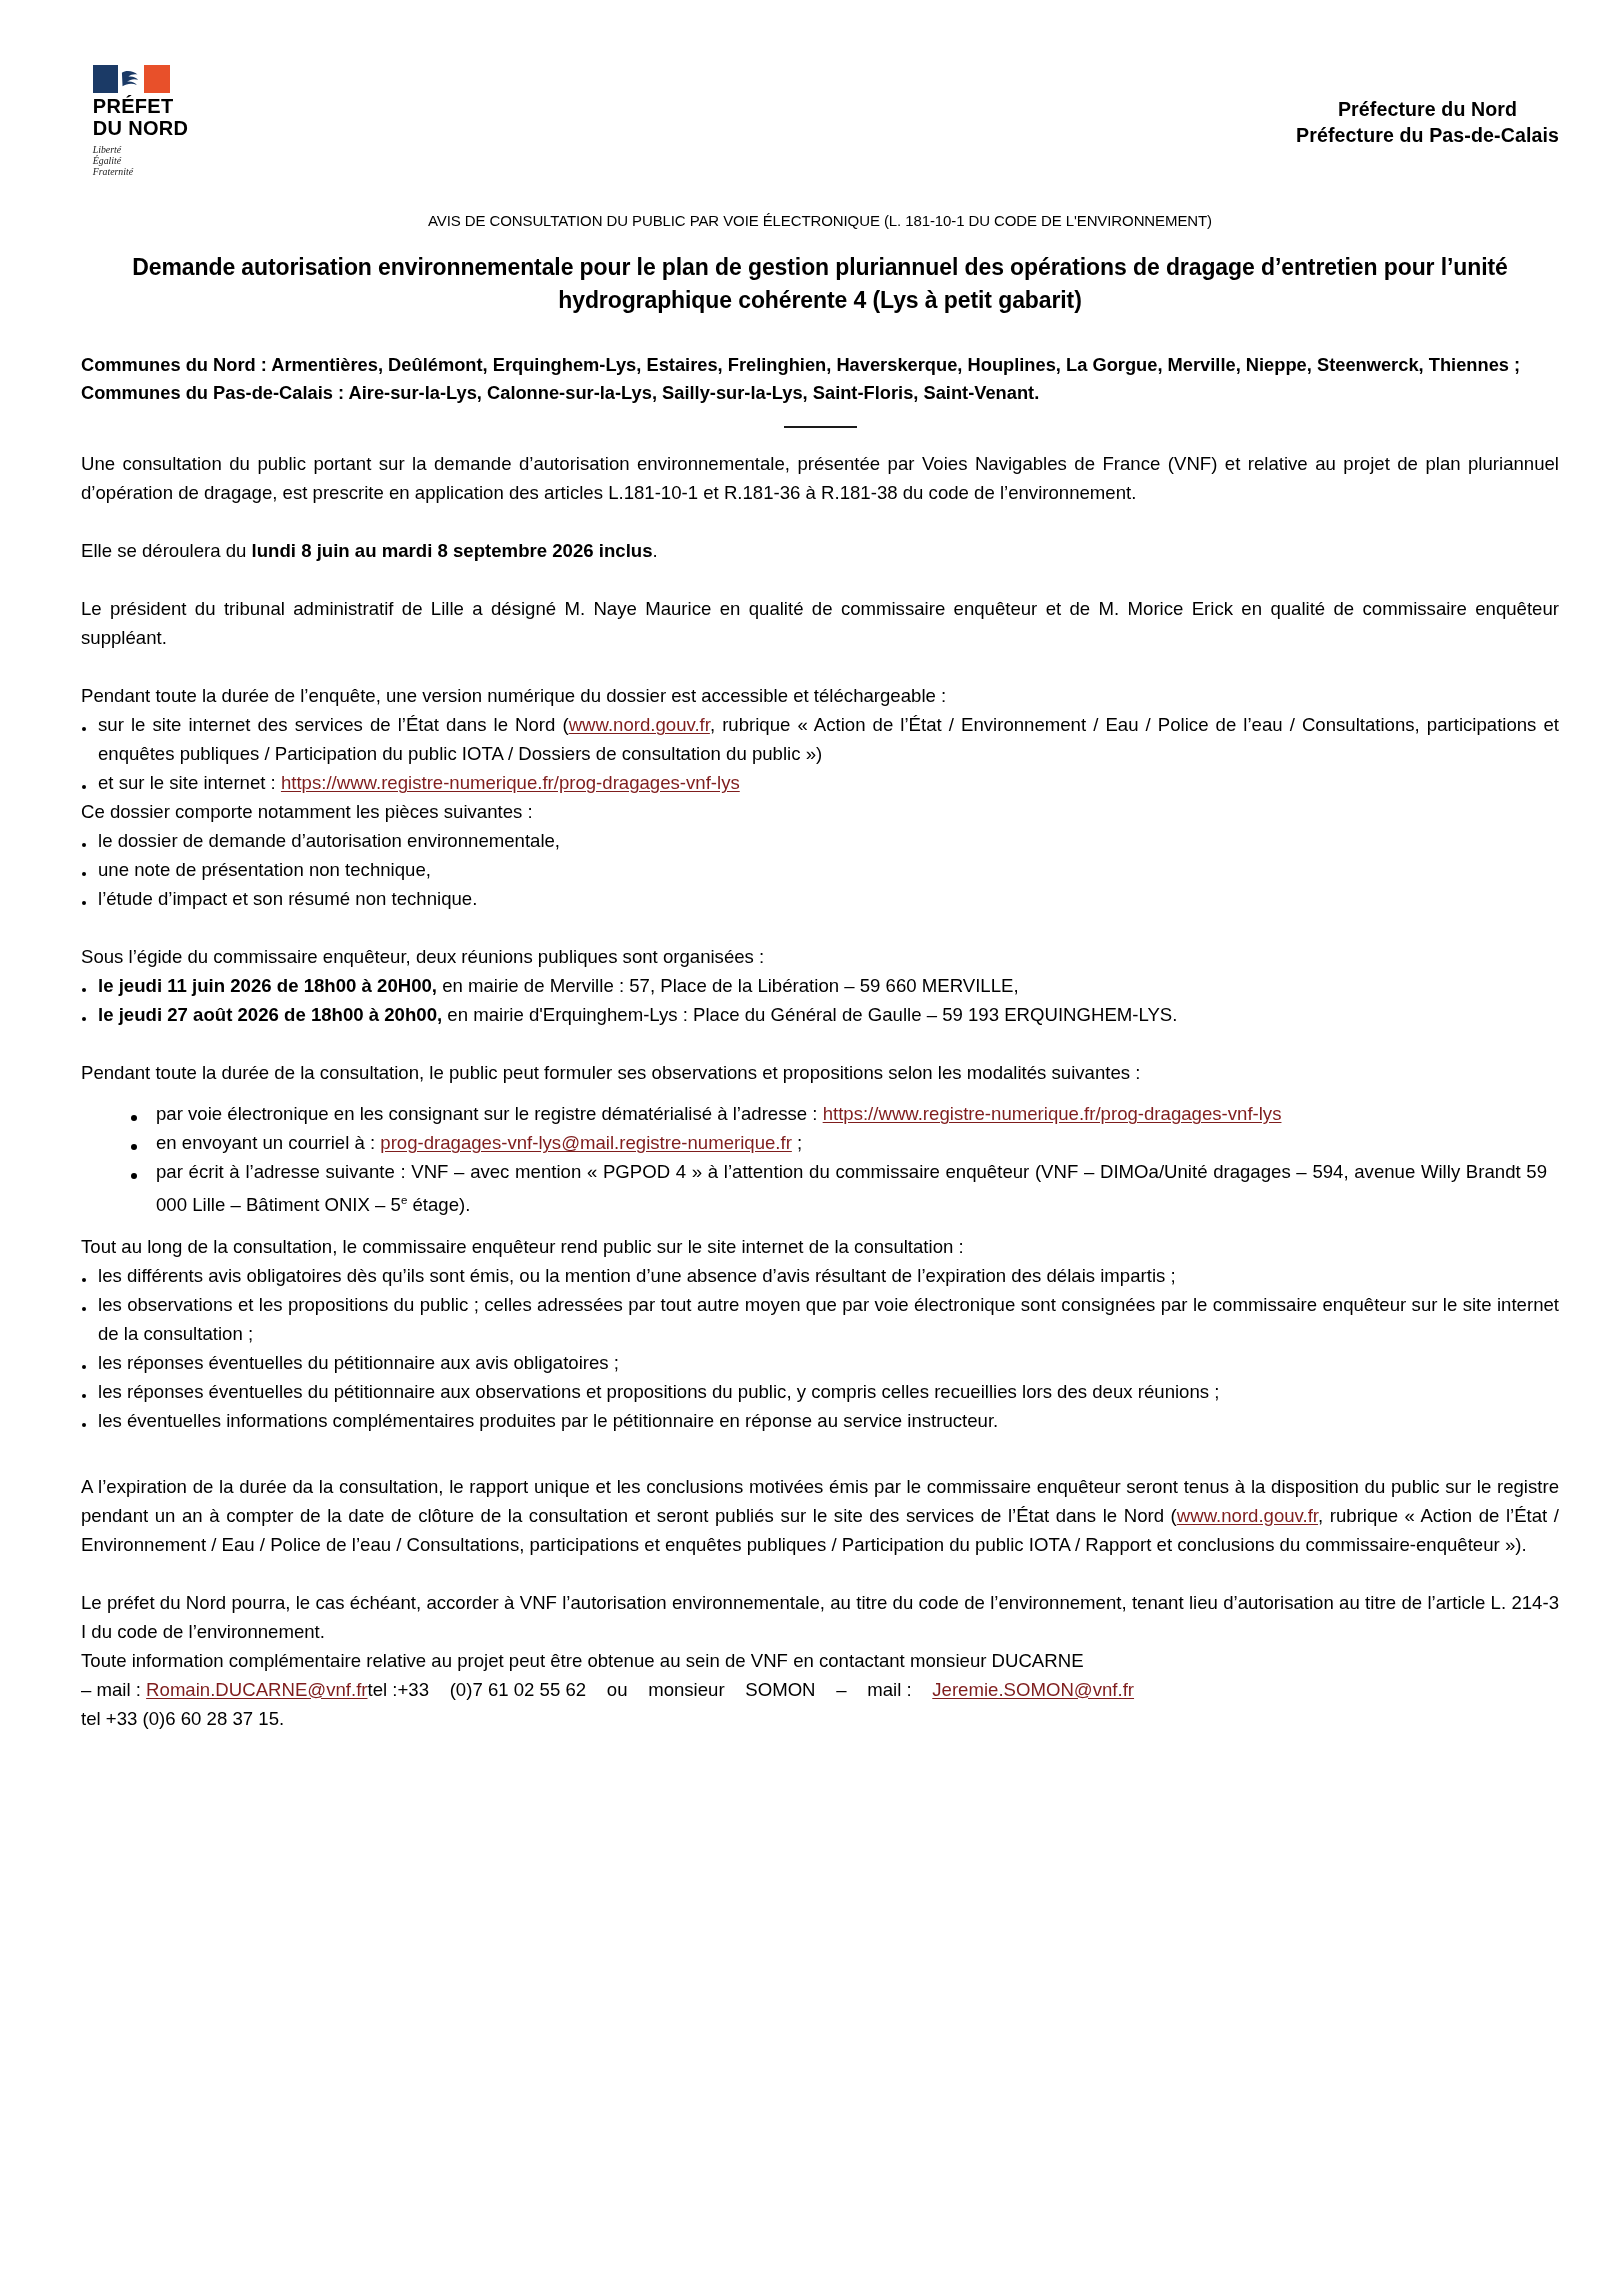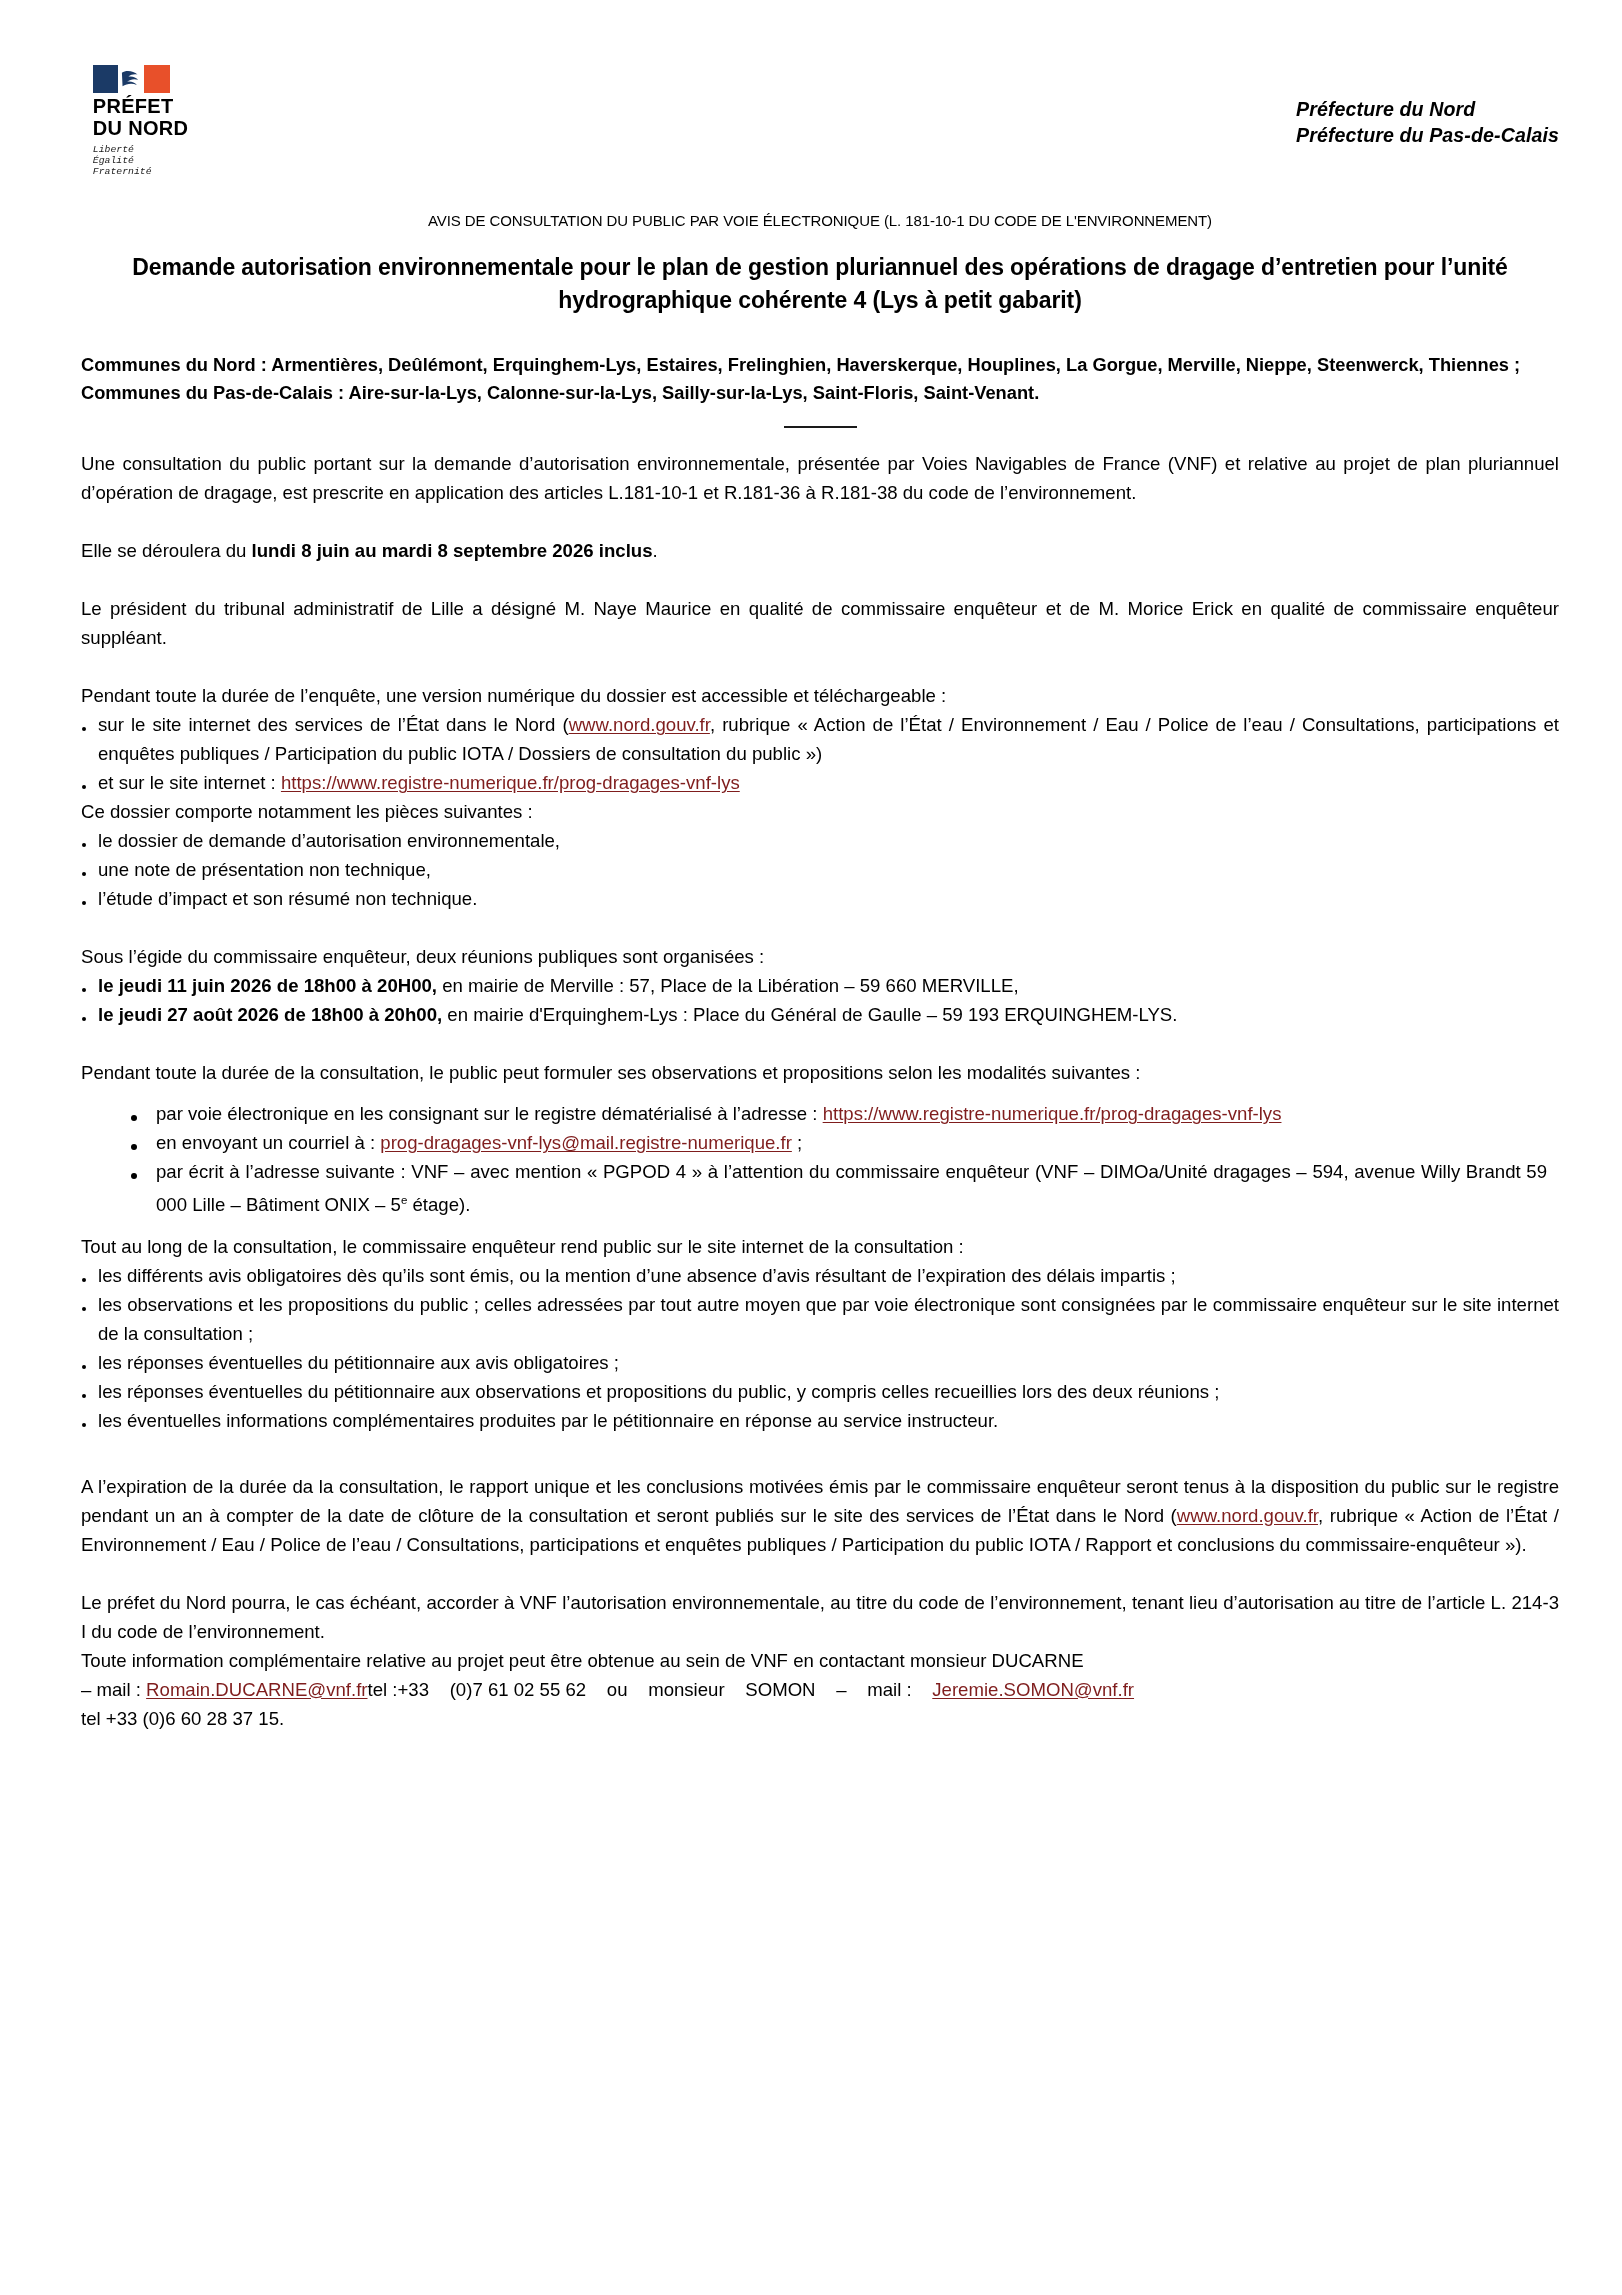--- a/index.html
+++ b/index.html
@@ -56,34 +56,33 @@
     font-weight: bold;
     font-size: 20px;
     line-height: 21.6px;
     letter-spacing: 0.3px;
     margin-left: 11.8px;
     color: #000;
   }
   .logo-motto {
     margin-left: 11.8px;
     margin-top: 4.6px;
-    font-family: Liberation Mono, monospace;
+    font-family: Liberation Serif, serif;
     font-style: italic;
     font-size: 9.8px;
     line-height: 11px;
     color: #1a1a1a;
   }
   .header-right {
-    text-align: left;
+    text-align: center;
     font-weight: bold;
     font-size: 19.6px;
     line-height: 26px;
     padding-top: 31px;
     letter-spacing: 0.1px;
-    font-style: italic;
   }
 
   
   .title-main {
     text-align: center;
     font-weight: normal;
     font-size: 15px;
     line-height: 33px;
     margin: 34px 79px 0 79px;
     letter-spacing: -0.1px;

